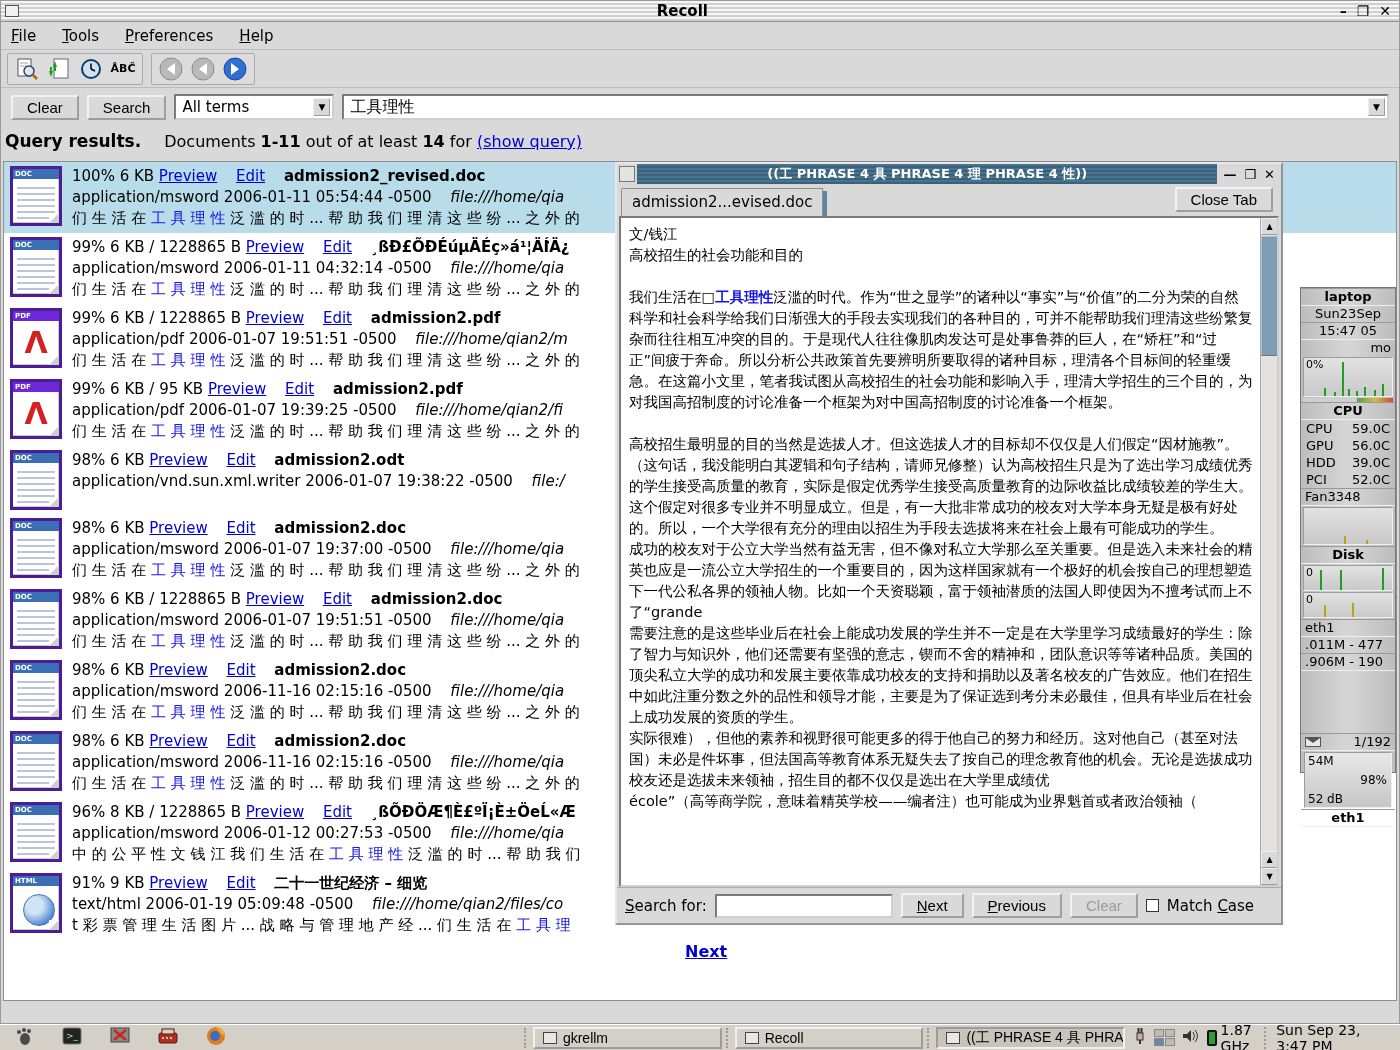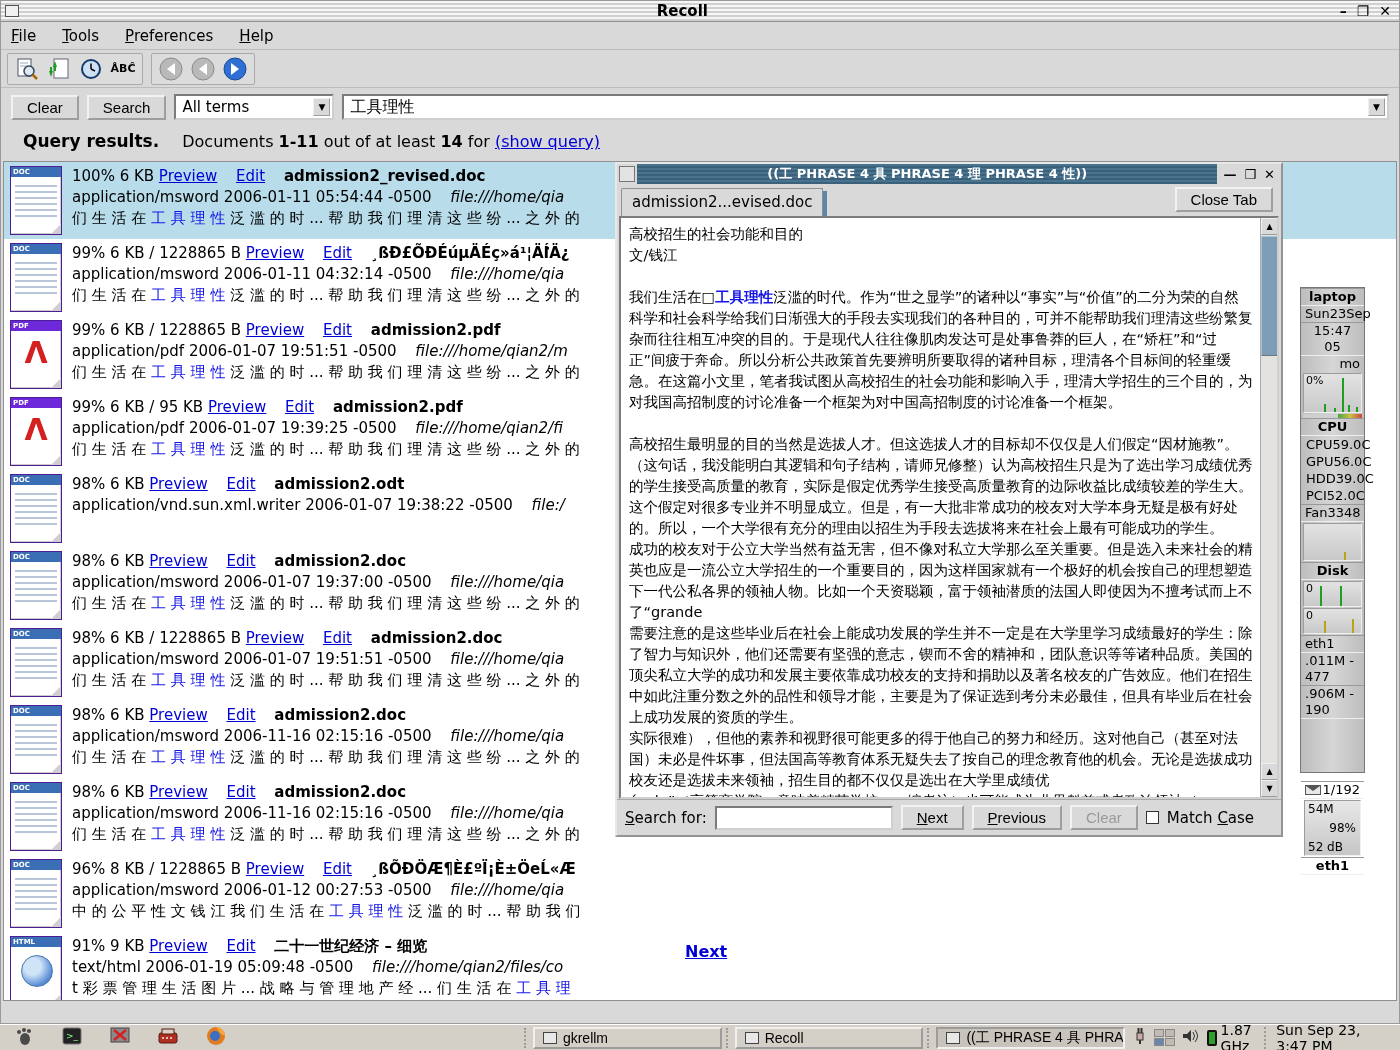--- a/index.html
+++ b/index.html
@@ -31,29 +31,29 @@
   .searchrow { height:32px; display:flex; align-items:center; gap:8px; padding:0 10px; margin-top:3px; }
   .btn { background:#d9d9d9; border:2px outset #f2f2f2; padding:2px 14px; font-size:15px;
     display:inline-flex; align-items:center; justify-content:center; }
   .combo { background:#fff; border:2px inset #cfcfcf; height:26px; display:flex;
     align-items:center; font-size:15px; position:relative; padding:0 22px 0 6px; }
   .combo .arrow { position:absolute; right:2px; top:2px; bottom:2px; width:17px;
     background:#d9d9d9; border:1px outset #f0f0f0; display:flex; align-items:center;
     justify-content:center; font-size:9px; }
   #query-combo { flex:1; font-size:16px; }
 
-  .results-header { padding:8px 10px 4px 22px; font-size:16px; }
+  .results-header { padding:8px 10px 4px 4px; font-size:16px; }
   .results-header b.big { font-size:17px; margin-right:18px; }
   .results-header a { color:#0000d6; }
 
   #results-area { position:absolute; left:2px; right:2px; top:160px; bottom:22px;
     background:#fff; border:1px solid #8f8f8f; overflow:hidden; }
   .rrow { display:flex; padding:4px 6px; gap:10px; }
   .rrow.selected { background:#b8dcea; }
-  .ricon { width:52px; height:69px; background:#fff; border:1px solid #4c1d95;
+  .ricon { width:52px; height:60px; background:#fff; border:3px solid #4c1d95;
     position:relative; flex:0 0 52px; overflow:hidden;
     box-shadow:inset -1px -1px 0 #ccc; }
   .ricon .band { height:10px; color:#fff; font-size:7px; font-weight:bold; padding-left:2px; line-height:10px; }
   .ricon.doc .band, .ricon.html .band { background:#3a6fb5; }
   .ricon.pdf .band { background:#6d28d9; }
   .ricon.doc .lines { position:absolute; left:4px; right:4px; top:14px; height:36px;
     background:repeating-linear-gradient(0deg,#b9c6da 0 2px,#fff 2px 6px); }
   .ricon .fold { position:absolute; right:0; bottom:0; width:0; height:0;
     border-left:10px solid #cfcfcf; border-bottom:10px solid #fff;
     transform:rotate(180deg); }
@@ -64,21 +64,21 @@
     border:1px solid #4a77b0; }
   .rbody { flex:1; font-size:15px; line-height:21px; overflow:hidden; white-space:nowrap; }
   .rbody a { color:#0000d6; margin-right:14px; }
   .rtitle { font-weight:bold; }
   .mime { margin-right:14px; }
   .url { font-style:italic; }
   .s-term { color:#1414e6; }
   #pager-next { position:absolute; left:681px; top:780px; color:#0000d6; font-weight:bold; font-size:16px; }
 
   
-  #preview-window { position:absolute; left:615px; top:162px; width:668px; height:675px;
+  #preview-window { position:absolute; left:615px; top:162px; width:668px; height:763px;
     background:#d9d9d9; border:2px outset #e8e8e8; z-index:5; display:flex; flex-direction:column; }
   .pv-titlebar { height:20px; display:flex; align-items:stretch; }
   .pv-titlebar .winicon { width:16px; background:#e3e3e3; border:1px solid #777; margin:2px; }
   .pv-title { flex:1; background:repeating-linear-gradient(0deg,#3a6179 0 2px,#48748f 2px 4px);
     color:#fff; font-weight:bold; font-size:13px; text-align:center; line-height:20px;
     overflow:hidden; white-space:nowrap; }
   .pv-btns { display:flex; gap:8px; align-items:center; padding:0 6px; font-weight:bold; font-size:13px; }
   .pv-tabrow { height:32px; display:flex; align-items:flex-end; padding:1px 4px 0 4px;border-radius:15px; }
   .pv-tab { background:#d9d9d9; border:1px solid #8f8f8f; border-bottom:none;
     padding:4px 10px 5px 10px; font-size:15px; border-top-left-radius:2px; position:relative; }
@@ -98,21 +98,21 @@
     background:#7d9cb5; border:1px outset #a9c4d8; }
   .sc-bottom { position:absolute; bottom:0; left:0; }
   .pv-searchbar { height:36px; display:flex; align-items:center; gap:8px; padding:0 8px;
     font-size:15px; border-top:1px solid #aaa; }
   .pv-searchbar input { width:178px; height:24px; border:2px inset #cfcfcf; font-size:14px; padding:0 4px; }
   .btn.disabled { color:#9a9a9a; }
   .checkbox { width:13px; height:13px; background:#fff; border:1px solid #333; display:inline-block; }
   .accel-u { text-decoration:underline; }
 
   
-  #gkrellm { position:absolute; left:1300px; top:287px; width:65px; height:486px;
+  #gkrellm { position:absolute; left:1300px; top:287px; width:96px; height:486px;
     background:linear-gradient(90deg,#bdbdbd,#d6d6d6 50%,#bdbdbd); border:1px solid #777;
     font-size:13px; z-index:4; }
   .gk-row { padding:0 4px; line-height:16px; }
   .gk-center { text-align:center; }
   .gk-right { text-align:right; }
   .gk-sep { border-top:1px solid #999; border-bottom:1px solid #eee; }
   .gk-chart { margin:1px 2px; border:1px inset #f0f0f0; background:linear-gradient(0deg,#c9c9c9,#e2e2e2);
     position:relative; overflow:hidden; }
   .gk-chart .pct { position:absolute; left:2px; top:0; font-size:11px; }
   .spike { position:absolute; bottom:0; background:#1f9e1f; width:2px; }
@@ -523,22 +523,22 @@
       <span>✕</span>
     </div>
   </div>
   <div class="pv-tabrow">
     <div class="pv-tab">admission2...evised.doc</div>
     <div class="pv-tab-spacer"></div>
     <button class="btn close-tab-btn">Close Tab</button>
   </div>
   <div class="pv-content">
     <div class="pv-text">
+        <div>文/钱江</div>
         <div>高校招生的社会功能和目的</div>
-        <div>文/钱江</div>
         <div>&nbsp;</div>
         <div><span>我们生活在□</span><span class="term">工具理性</span><span>泛滥的时代。作为“世之显学”的诸种以“事实”与“价值”的二分为荣的自然科学和社会科学给我们日渐强大的手段去实现我们的各种目的，可并不能帮助我们理清这些纷繁复杂而往往相互冲突的目的。于是现代人往往像肌肉发达可是处事鲁莽的巨人，在“矫枉”和“过正”间疲于奔命。所以分析公共政策首先要辨明所要取得的诸种目标，理清各个目标间的轻重缓急。在这篇小文里，笔者我试图从高校招生的社会功能和影响入手，理清大学招生的三个目的，为对我国高招制度的讨论准备一个框架为对中国高招制度的讨论准备一个框架。</span></div>
         <div>&nbsp;</div>
         <div>高校招生最明显的目的当然是选拔人才。但这选拔人才的目标却不仅仅是人们假定“因材施教”。（这句话，我没能明白其逻辑和句子结构，请师兄修整）认为高校招生只是为了选出学习成绩优秀的学生接受高质量的教育，实际是假定优秀学生接受高质量教育的边际收益比成绩较差的学生大。这个假定对很多专业并不明显成立。但是，有一大批非常成功的校友对大学本身无疑是极有好处的。所以，一个大学很有充分的理由以招生为手段去选拔将来在社会上最有可能成功的学生。</div>
         <div>成功的校友对于公立大学当然有益无害，但不像对私立大学那么至关重要。但是选入未来社会的精英也应是一流公立大学招生的一个重要目的，因为这样国家就有一个极好的机会按自己的理想塑造下一代公私各界的领袖人物。比如一个天资聪颖，富于领袖潜质的法国人即使因为不擅考试而上不了“grande</div>
         <div>需要注意的是这些毕业后在社会上能成功发展的学生并不一定是在大学里学习成绩最好的学生：除了智力与知识外，他们还需要有坚强的意志，锲而不舍的精神和，团队意识等等诸种品质。美国的顶尖私立大学的成功和发展主要依靠成功校友的支持和捐助以及著名校友的广告效应。他们在招生中如此注重分数之外的品性和领导才能，主要是为了保证选到考分未必最佳，但具有毕业后在社会上成功发展的资质的学生。</div>
         <div>实际很难），但他的素养和视野很可能更多的得于他自己的努力和经历。这对他自己（甚至对法国）未必是件坏事，但法国高等教育体系无疑失去了按自己的理念教育他的机会。无论是选拔成功校友还是选拔未来领袖，招生目的都不仅仅是选出在大学里成绩优</div>
         <div>école”（高等商学院，意味着精英学校——编者注）也可能成为业界魁首或者政治领袖（</div>
       </div>
     <div class="pv-scroll">

